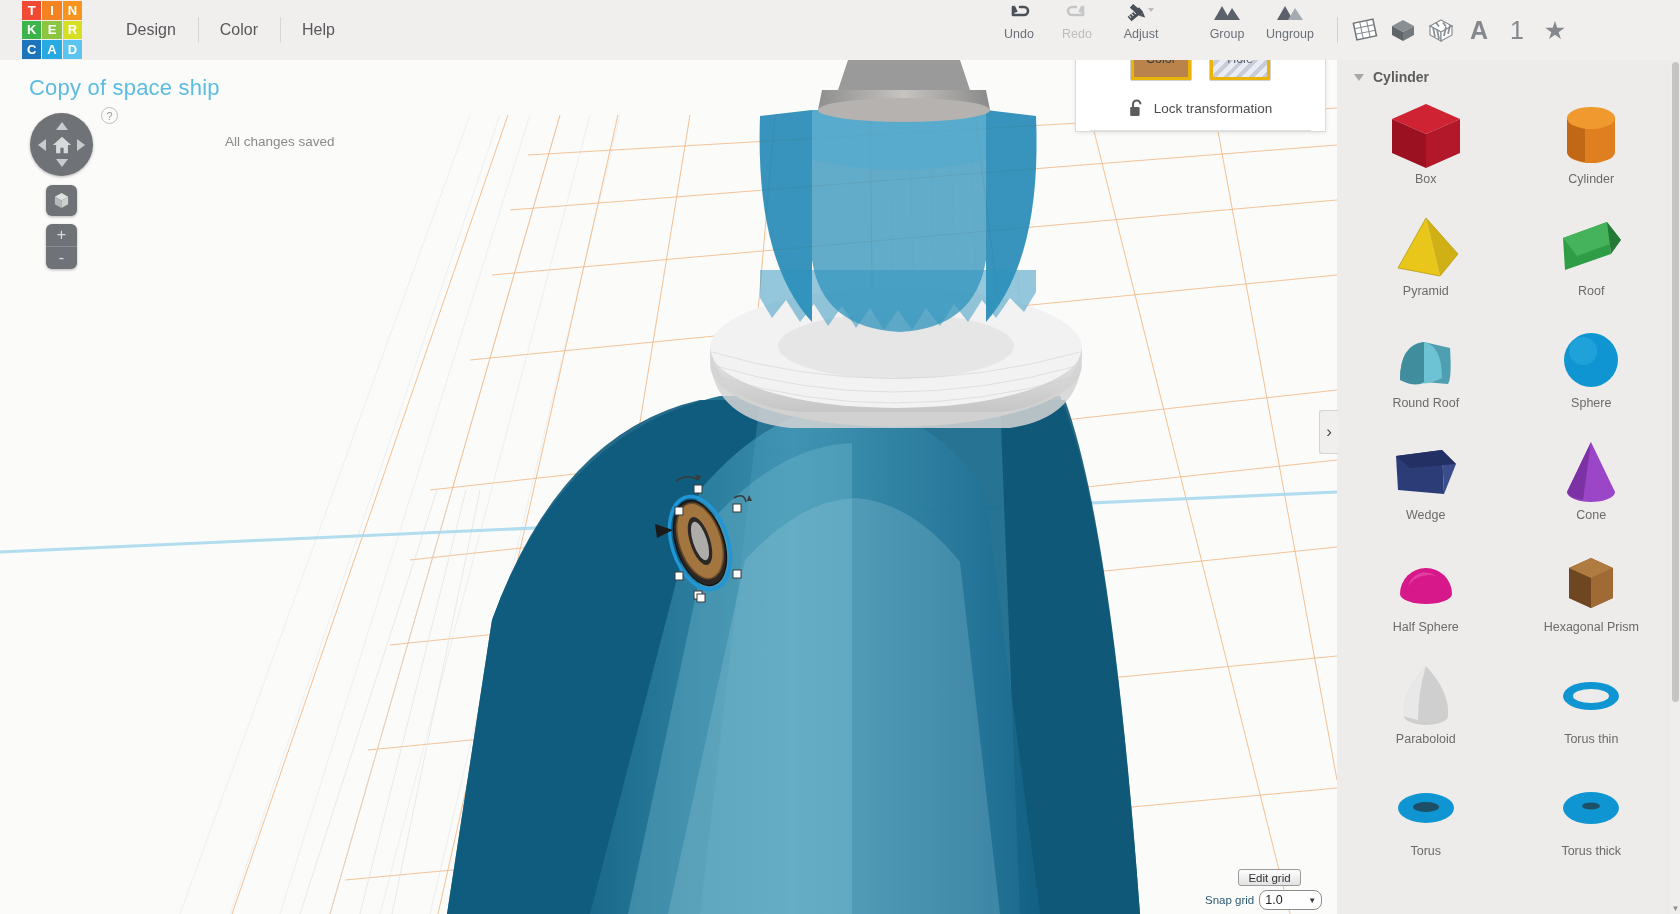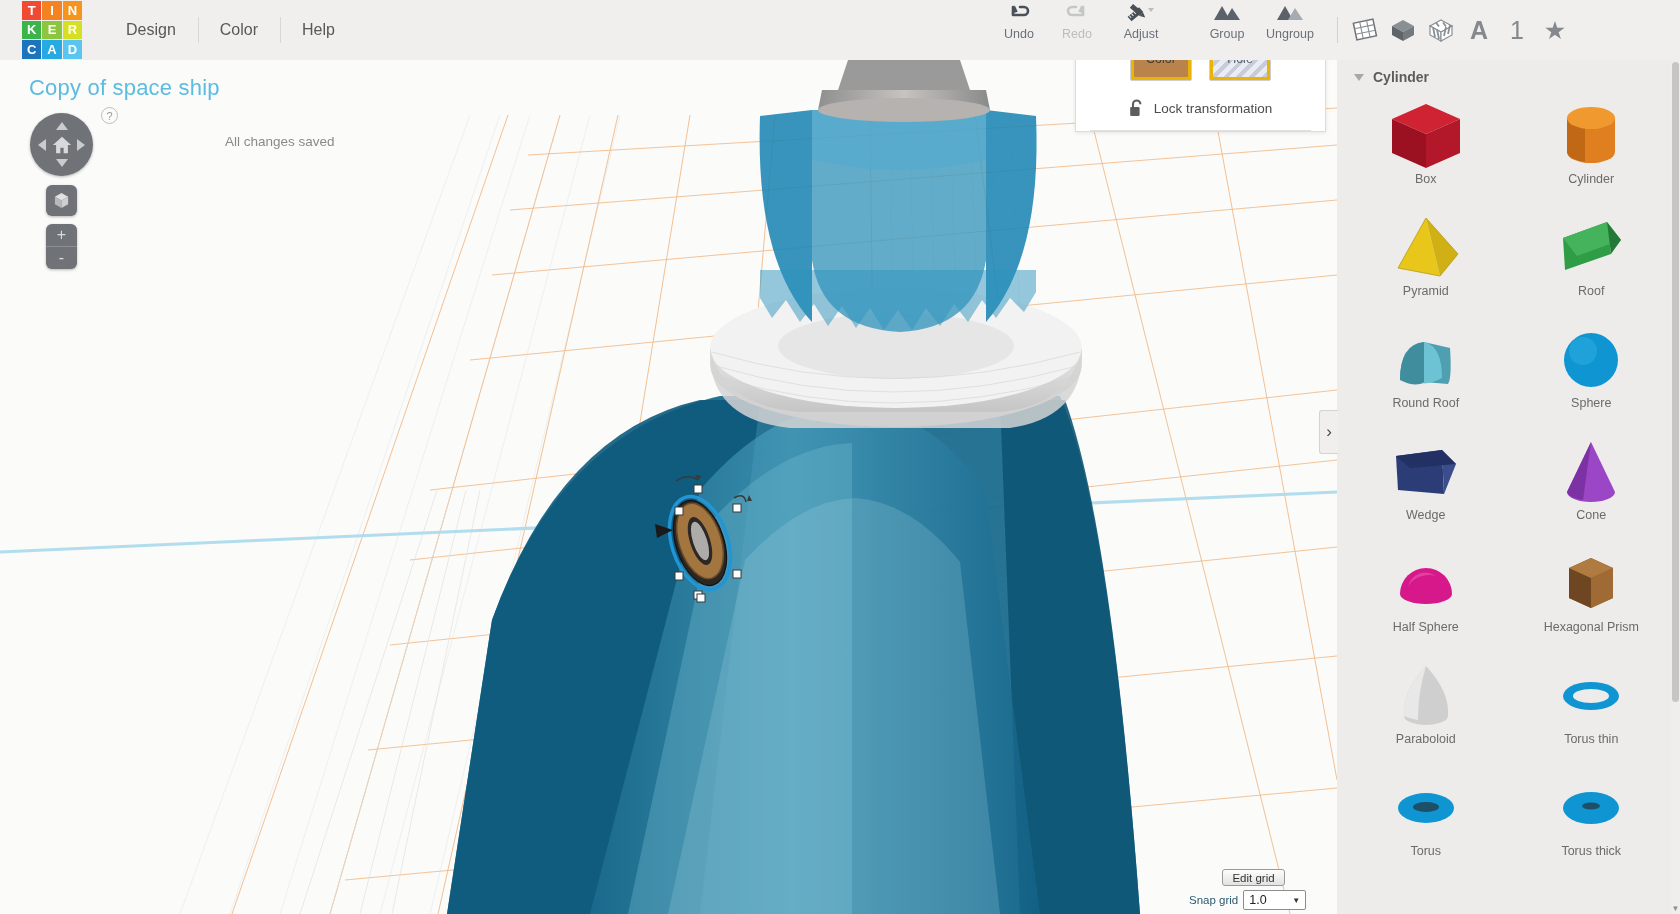--- a/index.html
+++ b/index.html
@@ -112,30 +112,30 @@
   }
   .swatch .sl { position:relative; font-size:12.5px; color:#3d3d3d; margin-bottom:3px; z-index:2;}
   .sw-hole .sl { color:#58606e; }
   .lockrow { display:flex; align-items:center; justify-content:center; gap:9px; padding:14px 0 12px; cursor:pointer;}
   .lockrow .lt { font-size:13.5px; color:#4c4c4c; }
   .insp-sep { height:1px; background:#e0e0e0; margin:0 14px; }
   .insp-note { font-size:13.5px; color:#4c4c4c; padding:12px 10px 13px 10px; }
   .insp-help { position:absolute; right:17px; top:46px; color:#1b9ab5; font-size:14px; font-weight:bold; cursor:pointer;}
 
   
-  .gridctl { position:absolute; right:28px; bottom:4px; z-index:16; width:120px; }
+  .gridctl { position:absolute; right:12px; bottom:4px; z-index:16; width:120px; }
   .editgrid {
     width:63px; margin:0 0 4px 33px; height:17px; border:1px solid #9a9a9a; border-radius:3px;
     background: linear-gradient(#fefefe,#e2e2e2); font-size:11.5px; color:#333;
     display:flex;align-items:center;justify-content:center; cursor:pointer;
   }
   .snaprow { display:flex; align-items:center; gap:5px; }
   .snaplbl { font-size:11.5px; color:#2c5b71; }
   .snapsel {
-    width:63px; height:20px; border:1px solid #8d8d8d; background:#fff; border-radius:2px;
+    width:63px; height:20px; border:1px solid #8d8d8d; background:#fff; border-radius:8px;
     display:flex; align-items:center; justify-content:space-between; padding:0 5px;
     font-size:12.5px; color:#222; cursor:pointer;
   }
   .snapsel .car { font-size:8px; color:#333; }
 
   
   .collapse {
     position:absolute; left:1319px; top:410px; width:19px; height:44px;
     background:#f0efed; border:1px solid #d4d3d1; border-right:none;
     border-radius:3px 0 0 3px; display:flex; align-items:center; justify-content:center;

